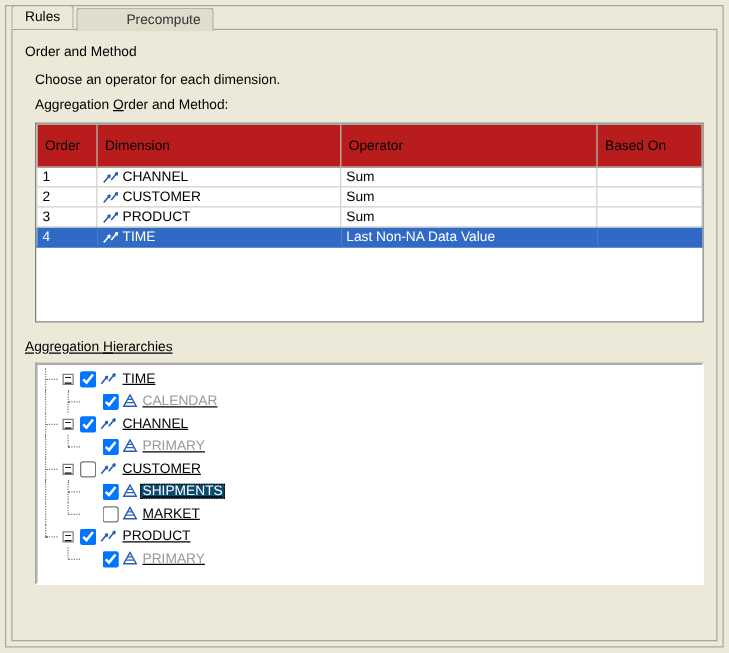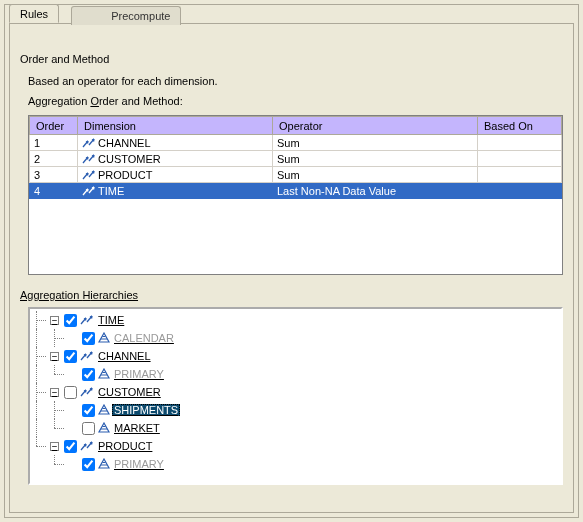--- a/index.html
+++ b/index.html
@@ -27,60 +27,60 @@
     z-index: 2;
   }
   .tab {
     padding: 3px 10px 2px;
     border: 1px solid #aca899;
     border-bottom: none;
     border-top-left-radius: 3px;
     border-top-right-radius: 3px;
     background: #ece9d8;
     cursor: pointer;
-    margin-right: 12px;
+    margin-right: 2px;
     color: #000;
   }
   .tab.active {
     background: #ece9d8;
     position: relative;
     top: 0px;
     border-bottom: 1px solid #ece9d8;
   }
   .tab.inactive {
     background: #e0ddcd;
     position: relative;
     top: 2px;
     color: #333;
     padding-left: 39px;
   }
   .tab-content {
     position: absolute;
     top: 18px; left: 4px; right: 4px; bottom: 4px;
     border: 1px solid #aca899;
     border-top: 1px solid #aca899;
-    padding: 29px 10px;
+    padding: 12px 10px;
   }
   .section-title { margin-bottom: 10px; }
   .section-sub { margin: 8px 0 8px 8px; }
   .table-wrap {
     margin-left: 8px;
     border: 1px solid #808080;
     background: #fff;
     height: 160px;
     overflow: auto;
   }
   table { border-collapse: collapse; width: 100%; table-layout: fixed; }
   th {
-    background: #c4b5fd;
+    background: #b91c1c;
     border: 1px solid #aca899;
     text-align: left;
     font-weight: normal;
     padding: 2px 6px;
-    height: 18px;
+    height: 34px;
   }
   td {
     border: 1px solid #d4d0c8;
     padding: 1px 4px;
     height: 16px;
     white-space: nowrap;
   }
   tr.selected td {
     background: #316ac5;
     color: #fff;
@@ -154,21 +154,21 @@
 </head>
 <body>
 
 <div class="panel">
   <div class="tabs">
     <div class="tab active">Rules</div>
     <div class="tab inactive">Precompute</div>
   </div>
   <div class="tab-content">
     <div class="section-title">Order and Method</div>
-    <div class="section-sub">Based an operator for each dimension.</div>
+    <div class="section-sub">Choose an operator for each dimension.</div>
     <div class="section-sub">
       <span>Aggregation </span><span class="u">O</span><span>rder and Method:</span>
     </div>
 
     <div class="table-wrap">
       <table>
         <colgroup>
             <col class="c1">
             <col class="c2">
             <col class="c3">

